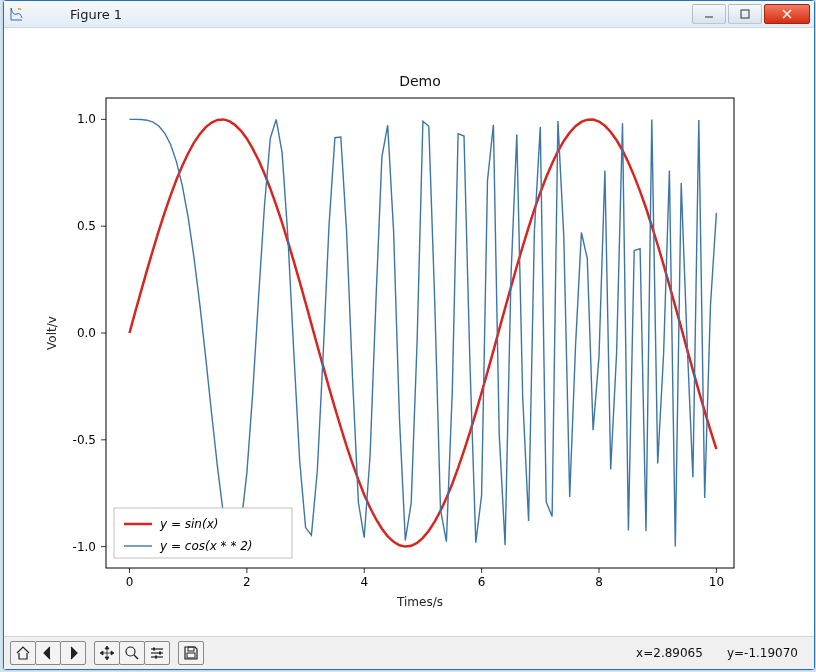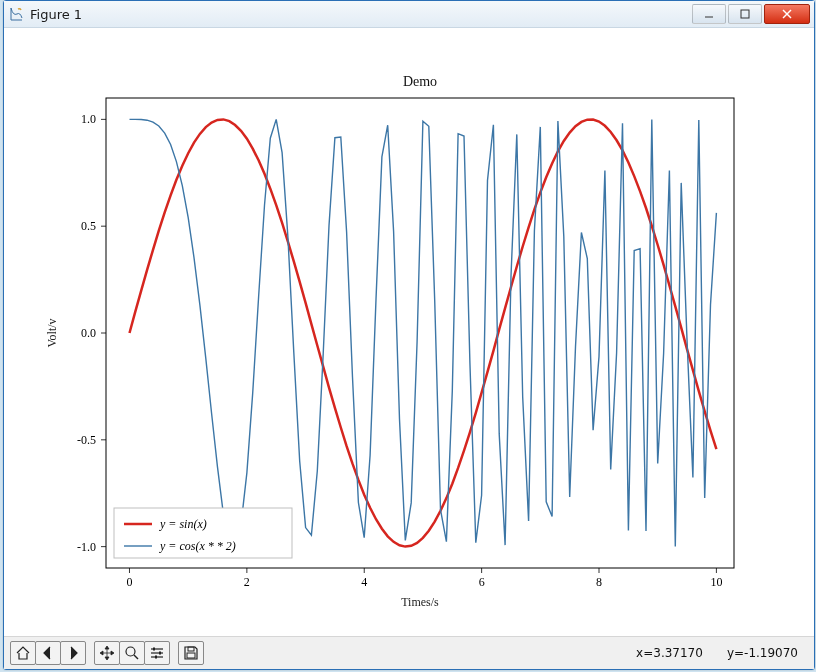--- a/index.html
+++ b/index.html
@@ -36,20 +36,21 @@
   .title-icon {
     width: 16px;
     height: 16px;
     margin-right: 6px;
     display: inline-block;
   }
   .title-text {
     flex: 1;
     font-size: 13px;
     color: #1a1a1a;
+    margin-left: 40px;
   }
   .win-btns {
     display: flex;
     gap: 2px;
   }
   .win-btn {
     width: 32px;
     height: 18px;
     border: 1px solid rgba(0,0,0,0.2);
     border-radius: 2px;
@@ -65,21 +66,20 @@
   .win-btn.close {
     background: linear-gradient(#f47a63, #d42e12);
     color: #fff;
     border-color: #a0230e;
     width: 44px;
   }
   .canvas-area {
     flex: 1;
     background: #fff;
     position: relative;
-    font-family: Liberation Serif, serif;
   }
   svg.chart {
     position: absolute;
     inset: 0;
     width: 100%;
     height: 100%;
   }
   .toolbar {
     height: 32px;
     border-top: 1px solid #d6d6d6;
@@ -233,18 +233,18 @@
     </div>
     <div class="tgap"></div>
     <div class="tbtn">
       <svg class="tsvg" viewBox="0 0 16 16">
         <path d="M2 2 H12 L14 4 V14 H2 Z" stroke="#222" fill="none" stroke-width="1.2"></path>
         <rect x="5" y="2" width="6" height="4" stroke="#222" fill="none" stroke-width="1"></rect>
         <rect x="4" y="8" width="8" height="5" stroke="#222" fill="none" stroke-width="1"></rect>
       </svg>
     </div>
     <div class="status-right">
-      <span>x=3.37170</span>
+      <span>x=2.89065</span>
       <span>y=-1.19070</span>
     </div>
   </div>
 
 </div>
 
 </body></html>

